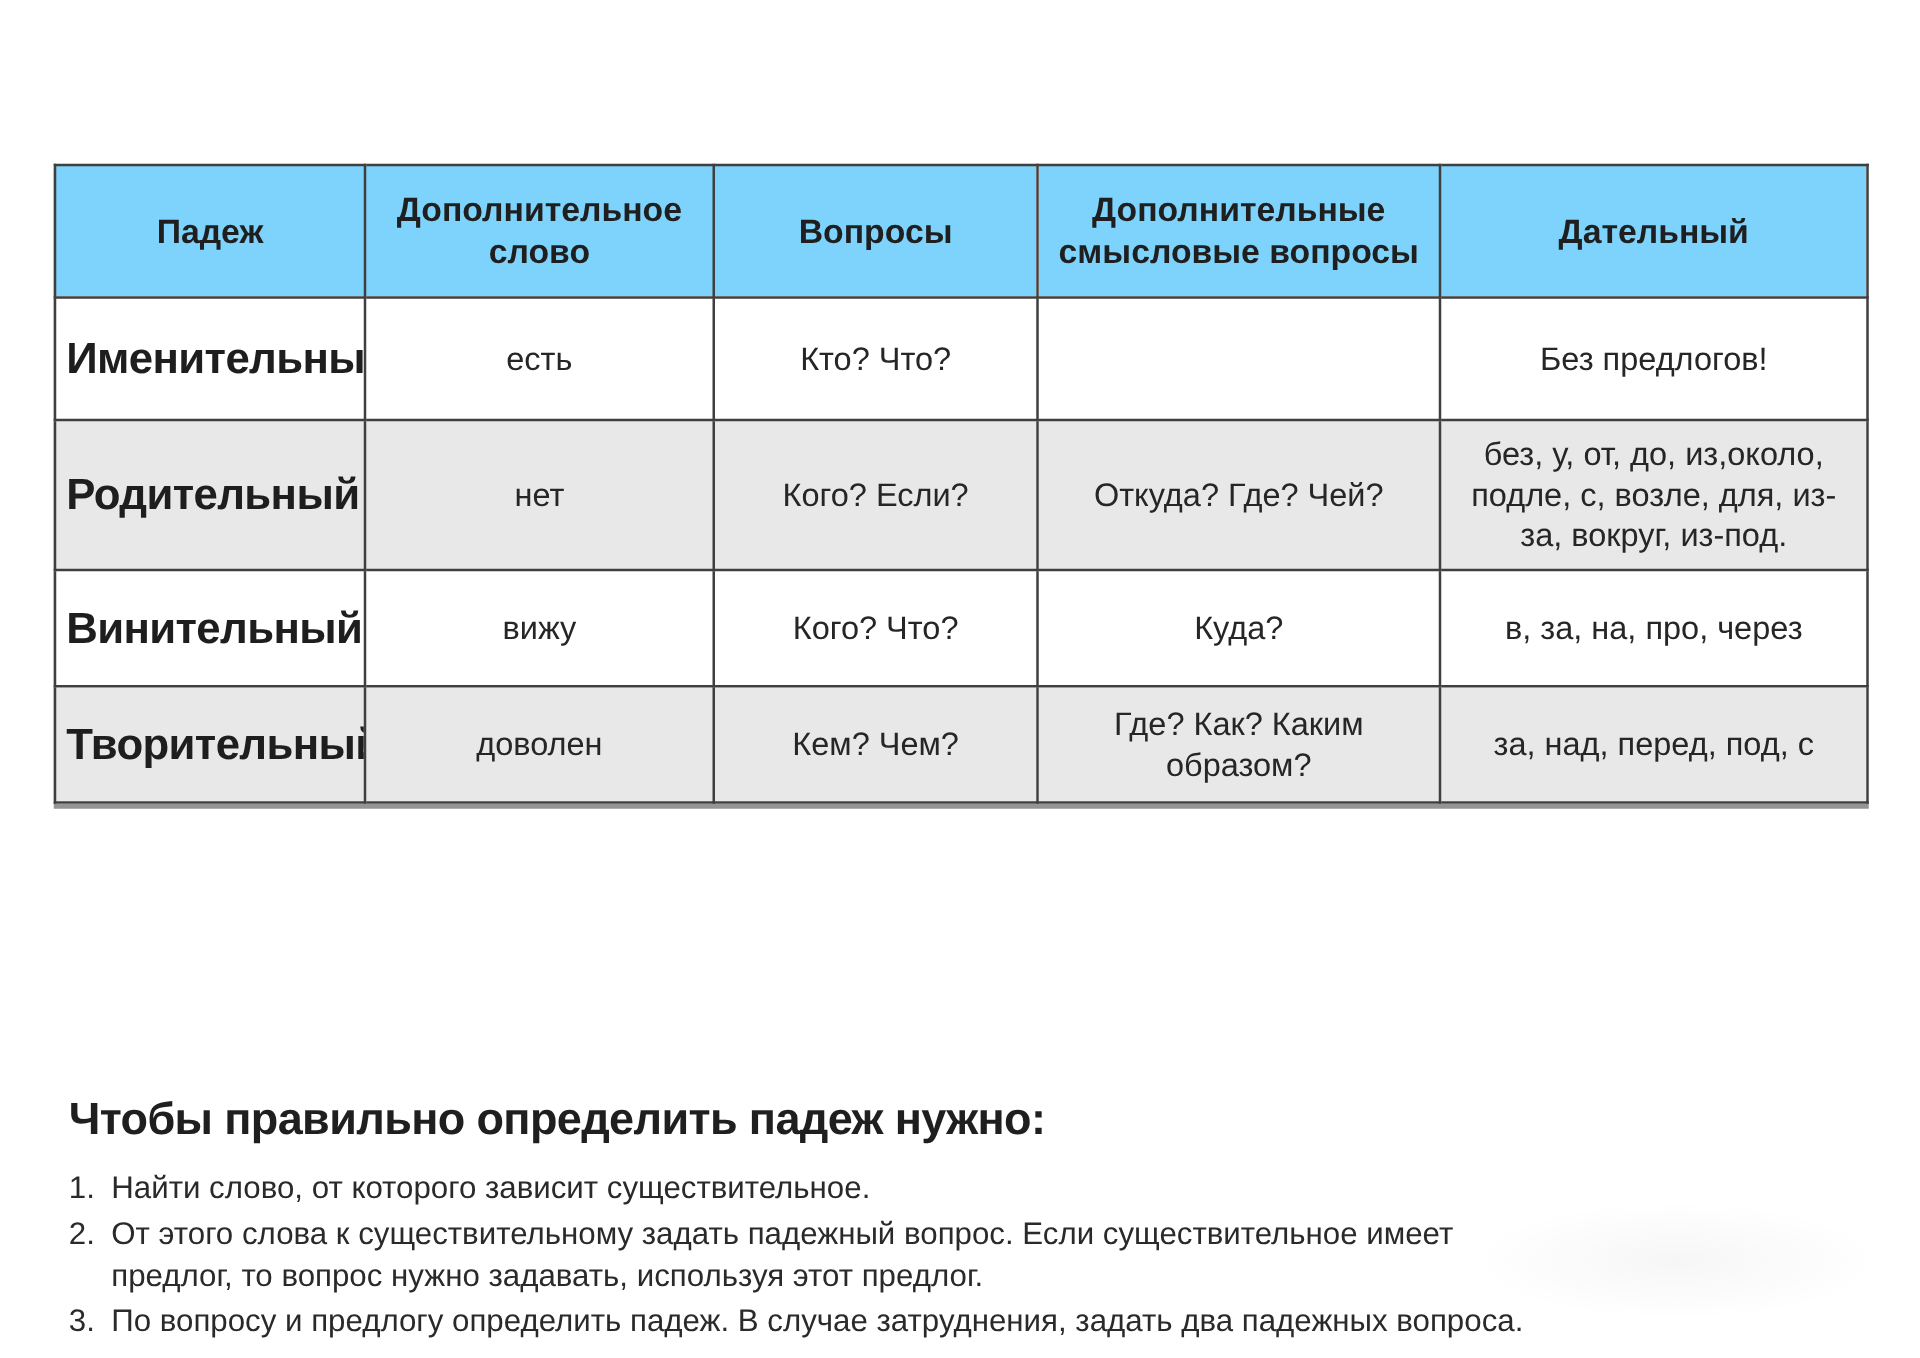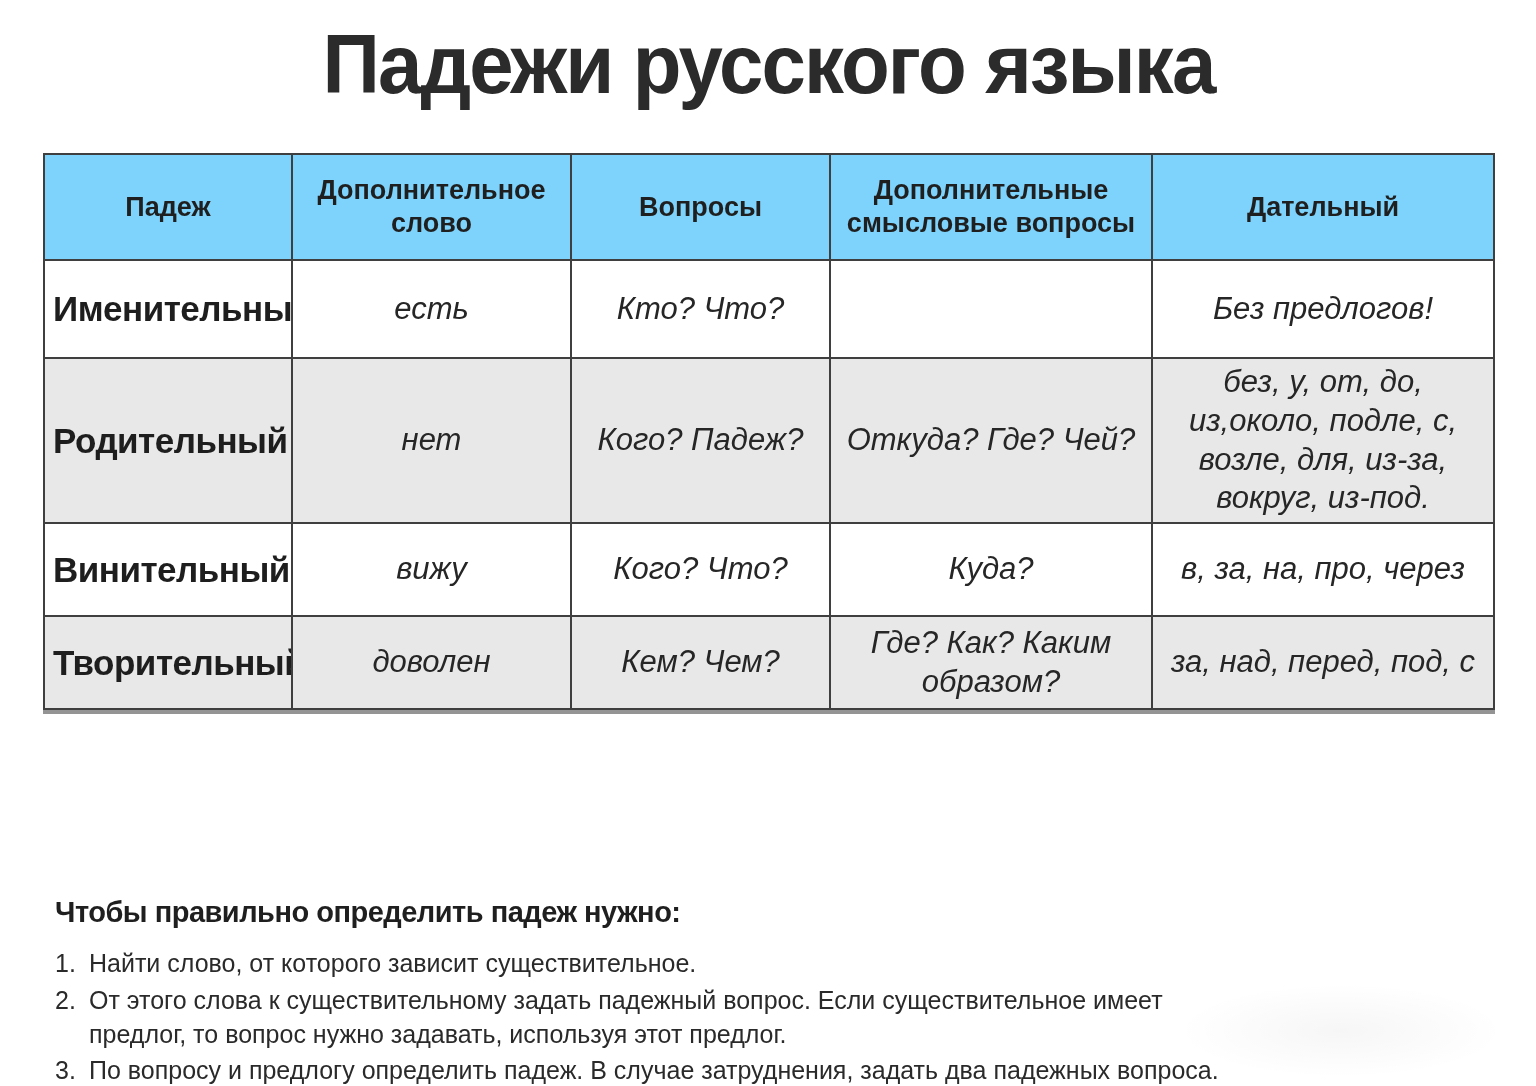--- a/index.html
+++ b/index.html
@@ -77,35 +77,34 @@
   tbody tr:nth-child(5) { height: 108px; }
   tbody tr:nth-child(6) { height: 84px;  }
 
   td.case-cell {
     font-weight: 700;
     font-size: 35px;
     letter-spacing: -0.5px;
     color: #1e1e1e;
   }
   td.italic-cell {
-    font-style: italic;
-    font-size: 31px;
+    font-size: 26px;
     line-height: 1.25;
     color: #262626;
   }
   
   .footer {
     position: absolute;
     left: 55px;
     top: 874px;
     width: 1180px;
   }
   .footer-heading {
     font-weight: 700;
-    font-size: 29px;
+    font-size: 36px;
     letter-spacing: -0.5px;
     color: #1f1f1f;
     margin-bottom: 18px;
   }
   .rule-item {
     display: flex;
     font-size: 25px;
     line-height: 1.35;
     color: #2a2a2a;
     margin-bottom: 3px;
@@ -126,23 +125,20 @@
     border-radius: 50%;
     background: radial-gradient(ellipse at center, rgba(0,0,0,0.035), rgba(0,0,0,0.0) 70%);
     pointer-events: none;
   }
 </style>
 </head>
 <body>
 
 <div class="page">
 
-  <div class="title-wrap">
-    <div class="title">Падежи русского языка</div>
-  </div>
 
   <table class="cases">
     <colgroup>
       <col class="c1">
         <col class="c2">
         <col class="c3">
         <col class="c4">
         <col class="c5">
     </colgroup>
     <thead>
@@ -158,21 +154,21 @@
         <tr>
       <td class="case-cell">Именительный</td>
       <td class="italic-cell">есть</td>
       <td class="italic-cell">Кто? Что?</td>
       <td class="italic-cell"></td>
       <td class="italic-cell">Без предлогов!</td>
     </tr>
         <tr>
       <td class="case-cell">Родительный</td>
       <td class="italic-cell">нет</td>
-      <td class="italic-cell">Кого? Падеж?</td>
+      <td class="italic-cell">Кого? Если?</td>
       <td class="italic-cell">Откуда? Где? Чей?</td>
       <td class="italic-cell">без, у, от, до, из,около, подле, с, возле, для, из-за, вокруг, из-под.</td>
     </tr>
         <tr>
       <td class="case-cell">Винительный</td>
       <td class="italic-cell">вижу</td>
       <td class="italic-cell">Кого? Что?</td>
       <td class="italic-cell">Куда?</td>
       <td class="italic-cell">в, за, на, про, через</td>
     </tr>

